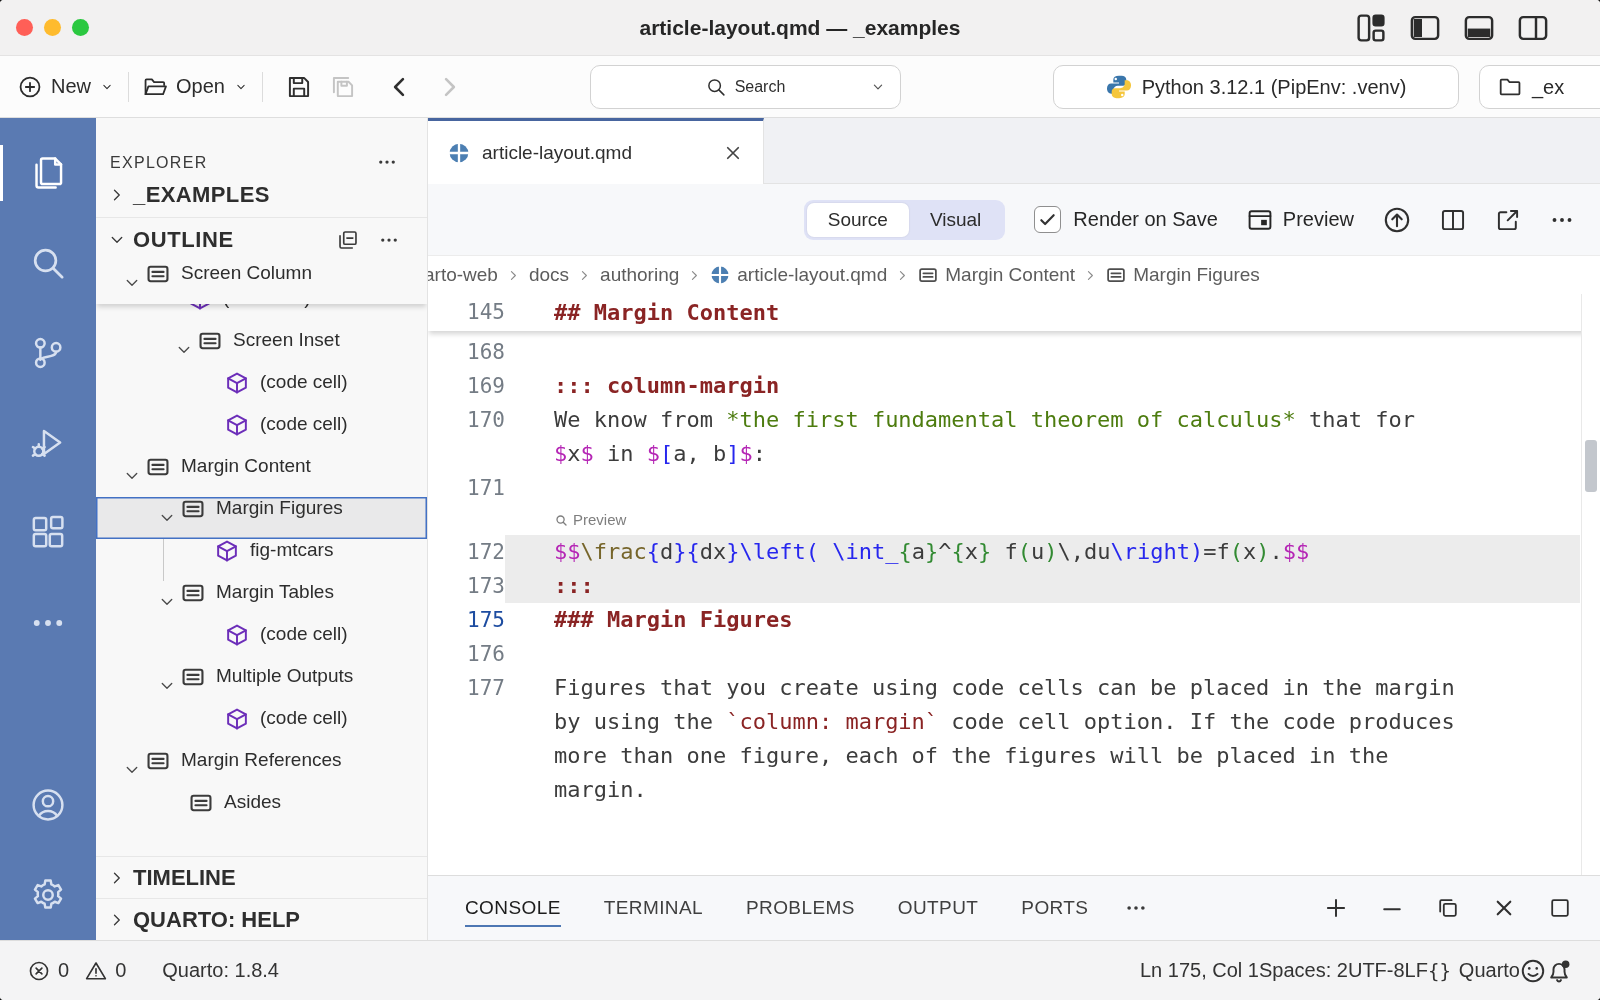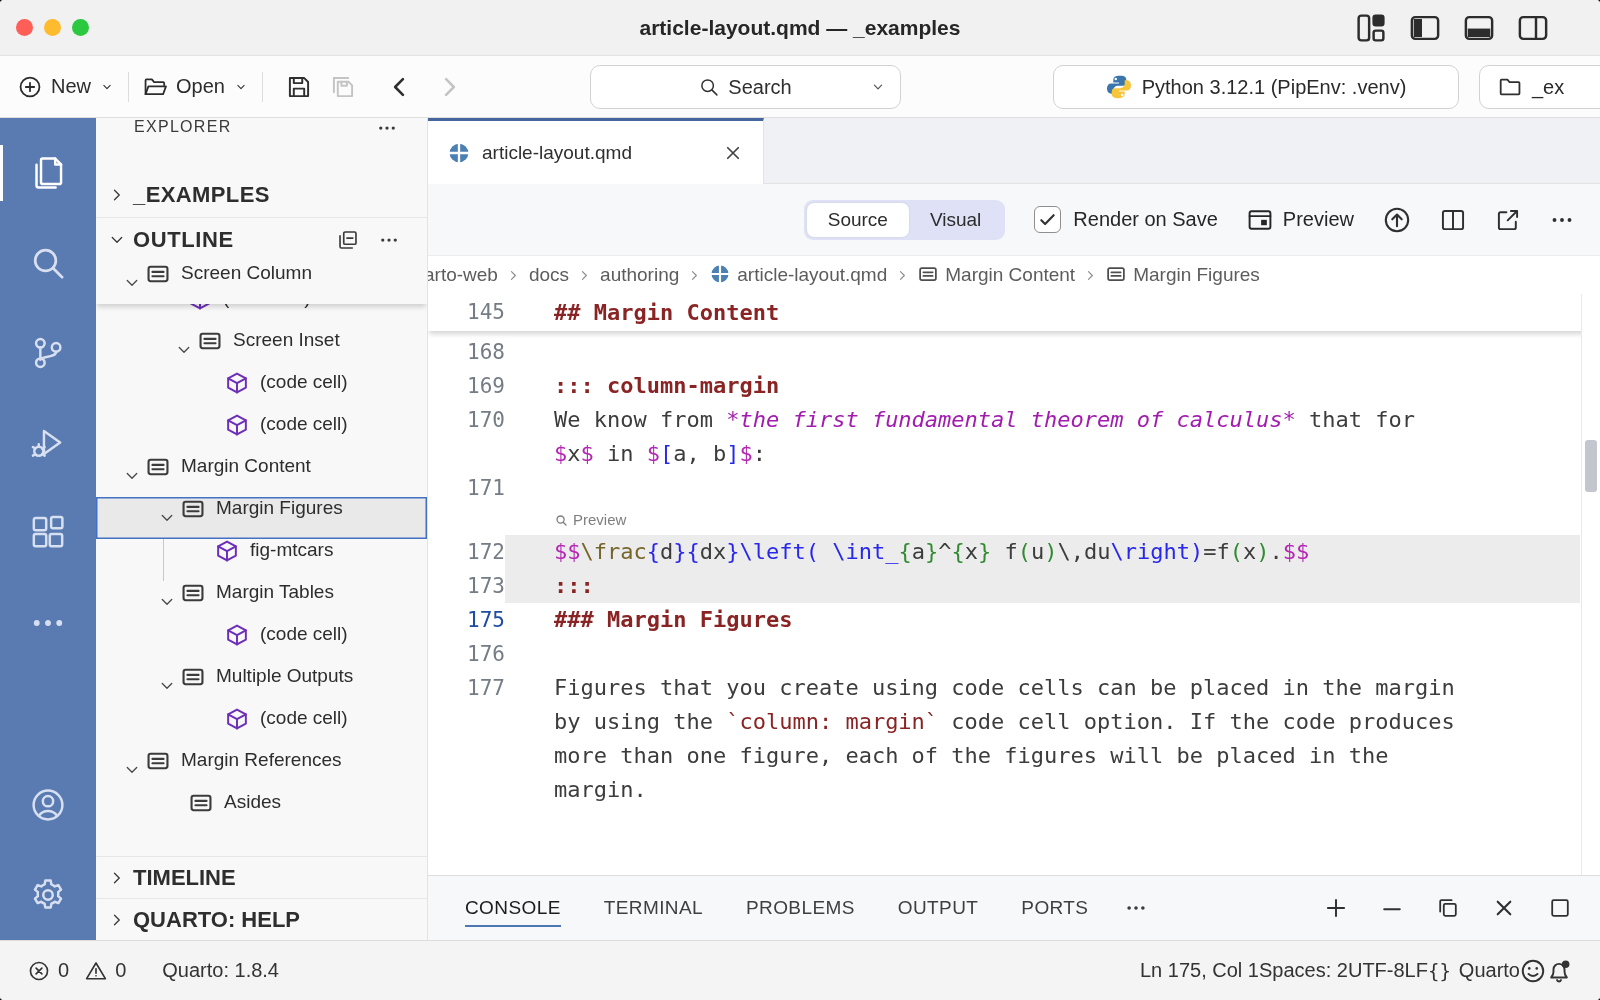--- a/index.html
+++ b/index.html
@@ -26,39 +26,39 @@
 .s26{width:26px;height:26px}.s28{width:28px;height:28px}
 
 
 .toolbar{height:62px;background:#fcfcfc;border-bottom:1px solid #dedede;display:flex;align-items:center;padding-left:18px;position:relative;flex:none}
 .tbtn{display:flex;align-items:center;gap:9px;background:none;border:none;font-size:20px;color:#2c2c2c;cursor:default}
 .tbtn .ic{color:#2c2c2c}
 .caret{width:14px;height:14px;color:#3a3a3a}
 .vsep{width:1px;height:30px;background:#dcdcdc;margin:0 14px}
 .tool-ic{color:#2f2f2f;margin:0 9px}
 .tool-ic.dis{color:#c4c4c4}
-.searchbox{position:absolute;left:590px;top:9px;width:311px;height:44px;border:1px solid #d2d2d2;border-radius:10px;background:#fff;display:flex;align-items:center;justify-content:center;gap:9px;font-size:20px;color:#2f2f2f}
+.searchbox{position:absolute;left:590px;top:9px;width:311px;height:44px;border:1px solid #d2d2d2;border-radius:10px;background:#fff;display:flex;align-items:center;justify-content:center;gap:9px;font-size:16px;color:#2f2f2f}
 .sb-caret{position:absolute;right:14px;color:#555}
 .pybtn{position:absolute;left:1053px;top:9px;width:406px;height:44px;border:1px solid #d2d2d2;border-radius:10px;background:#fff;display:flex;align-items:center;justify-content:center;gap:10px;font-size:20px;color:#2a2a2a}
 .pybtn .ic{width:26px;height:26px}
 .wsbtn{position:absolute;left:1479px;top:9px;width:150px;height:44px;border:1px solid #d2d2d2;border-radius:10px;background:#fff;display:flex;align-items:center;padding-left:18px;gap:10px;font-size:20px;color:#2a2a2a}
 .wsbtn .ic{width:24px;height:24px;color:#2f2f2f}
 
 
 .main{flex:1;display:flex;min-height:0}
 .activitybar{width:96px;background:var(--activity-bar);display:flex;flex-direction:column;align-items:center;padding-top:10px;flex:none}
 .ab-item{width:96px;height:90px;display:flex;align-items:center;justify-content:center;color:#d7e0f0;position:relative}
 .ab-item .ic{width:36px;height:36px}
 .ab-item.active{color:#fff}
 .ab-item.active::before{content:'';position:absolute;left:0;top:17px;width:3px;height:56px;background:#fff}
 .ab-spacer{flex:1}
 
 
 .sidebar{width:332px;background:#f8f8f8;border-right:1px solid #e3e3e3;display:flex;flex-direction:column;flex:none}
-.sb-head{height:54px;display:flex;align-items:flex-start;padding:0 30px 0 38px;flex:none}
+.sb-head{height:54px;display:flex;align-items:flex-end;padding:0 30px 0 14px;flex:none}
 .sb-title{font-size:16px;letter-spacing:1.3px;color:#3a3a3a}
 .sb-head .ic{margin-left:auto;color:#3a3a3a}
 .sb-row{display:flex;align-items:center;gap:7px;font-weight:bold;font-size:22px;color:#2e2e2e;padding-left:12px;flex:none}
 .sb-row .ic{color:#3a3a3a}
 .sb-row.examples{height:46px;border-bottom:1px solid #e7e7e7;letter-spacing:.4px}
 .sb-row.outline-head{height:44px;letter-spacing:.6px}
 .oh-icons{margin-left:auto;display:flex;align-items:center;gap:20px;padding-right:28px;color:#414141}
 .sb-row.bottom{height:42px;border-top:1px solid #e7e7e7}
 .outline-tree{flex:1;overflow:hidden;position:relative}
 .tree-row{display:flex;height:42px;position:relative;background:#f8f8f8}
@@ -83,37 +83,37 @@
 .edtoolbar{height:72px;background:#f7f8fa;border-bottom:1px solid #ececec;display:flex;align-items:center;justify-content:flex-end;gap:29px;padding-right:26px;flex:none}
 .seg{background:#dfe2f6;border-radius:9px;padding:3px;display:flex;font-size:19px;color:#2c2c2c}
 .seg-on{background:#fff;border-radius:7px;padding:6px 21px;box-shadow:0 0 2px rgba(0,0,0,.12)}
 .seg-off{padding:6px 21px}
 .chk{display:flex;align-items:center;gap:12px;font-size:20px;color:#262626}
 .chkbox{width:27px;height:27px;border:1.5px solid #8f8f8f;border-radius:6px;background:#fff;display:flex;align-items:center;justify-content:center;color:#333}
 .chkbox .ic{width:19px;height:19px}
 .prevbtn{display:flex;align-items:center;gap:10px;font-size:20px;color:#262626}
 .edt-ic{color:#2f2f2f}
 .breadcrumb{height:38px;background:#fff;display:flex;align-items:center;padding-left:2px;font-size:19px;color:#5c5c5c;gap:8px;overflow:hidden;flex:none}
-.bc-item{display:flex;gap:7px;white-space:nowrap}
+.bc-item{display:flex;align-items:center;gap:7px;white-space:nowrap}
 .bc-item:first-child{margin-left:-6px}
 .bc-item .ic{color:#4e4e4e}
 .bsep{color:#8a8a8a}
 
 
 .code-area{flex:1;background:#fff;position:relative;overflow:hidden;font-family:"DejaVu Sans Mono","Liberation Mono",monospace}
 .crow{display:flex;min-height:34px;line-height:34px;font-size:22px}
 .crow .ln{width:77px;text-align:right;color:#747c85;font-size:21px;flex:none}
 .crow .ctext{padding-left:49px;flex:1;white-space:pre;margin-right:20px}
 .crow.sticky{height:37px;line-height:37px;background:#fff;box-shadow:0 4px 5px -1px rgba(0,0,0,.17);position:relative;z-index:3;margin-bottom:4px}
 .crow.hl .ctext{background:#ececec}
 .crow.active .ln{color:#1d4ca0}
 .crow.lens{min-height:30px;line-height:30px;padding-left:126px;font-family:"Liberation Sans",sans-serif;font-size:15px;color:#7e7e7e;display:flex;align-items:center;gap:4px}
 .tk-h{color:var(--heading);font-weight:bold}
 .tk-p{color:#3c3c3c}
-.tk-i{color:#a21caf;font-style:italic}
+.tk-i{color:#4d7c0f;}
 .tk-m{color:var(--magenta)}
 .tk-b{color:var(--blue)}
 .tk-o{color:var(--olive)}
 .tk-g{color:var(--green)}
 .tk-code{color:var(--heading)}
 .scrollbar{position:absolute;top:0;bottom:0;right:0;width:19px;border-left:1px solid #e9e9e9;background:#fff;z-index:5}
 .thumb{position:absolute;top:146px;left:3px;right:3px;height:52px;background:#c3c7cd;border-radius:3px}
 
 
 .panel{height:65px;background:#f7f8fa;border-top:1px solid #dddddd;display:flex;align-items:center;padding:0 28px 0 37px;flex:none}

